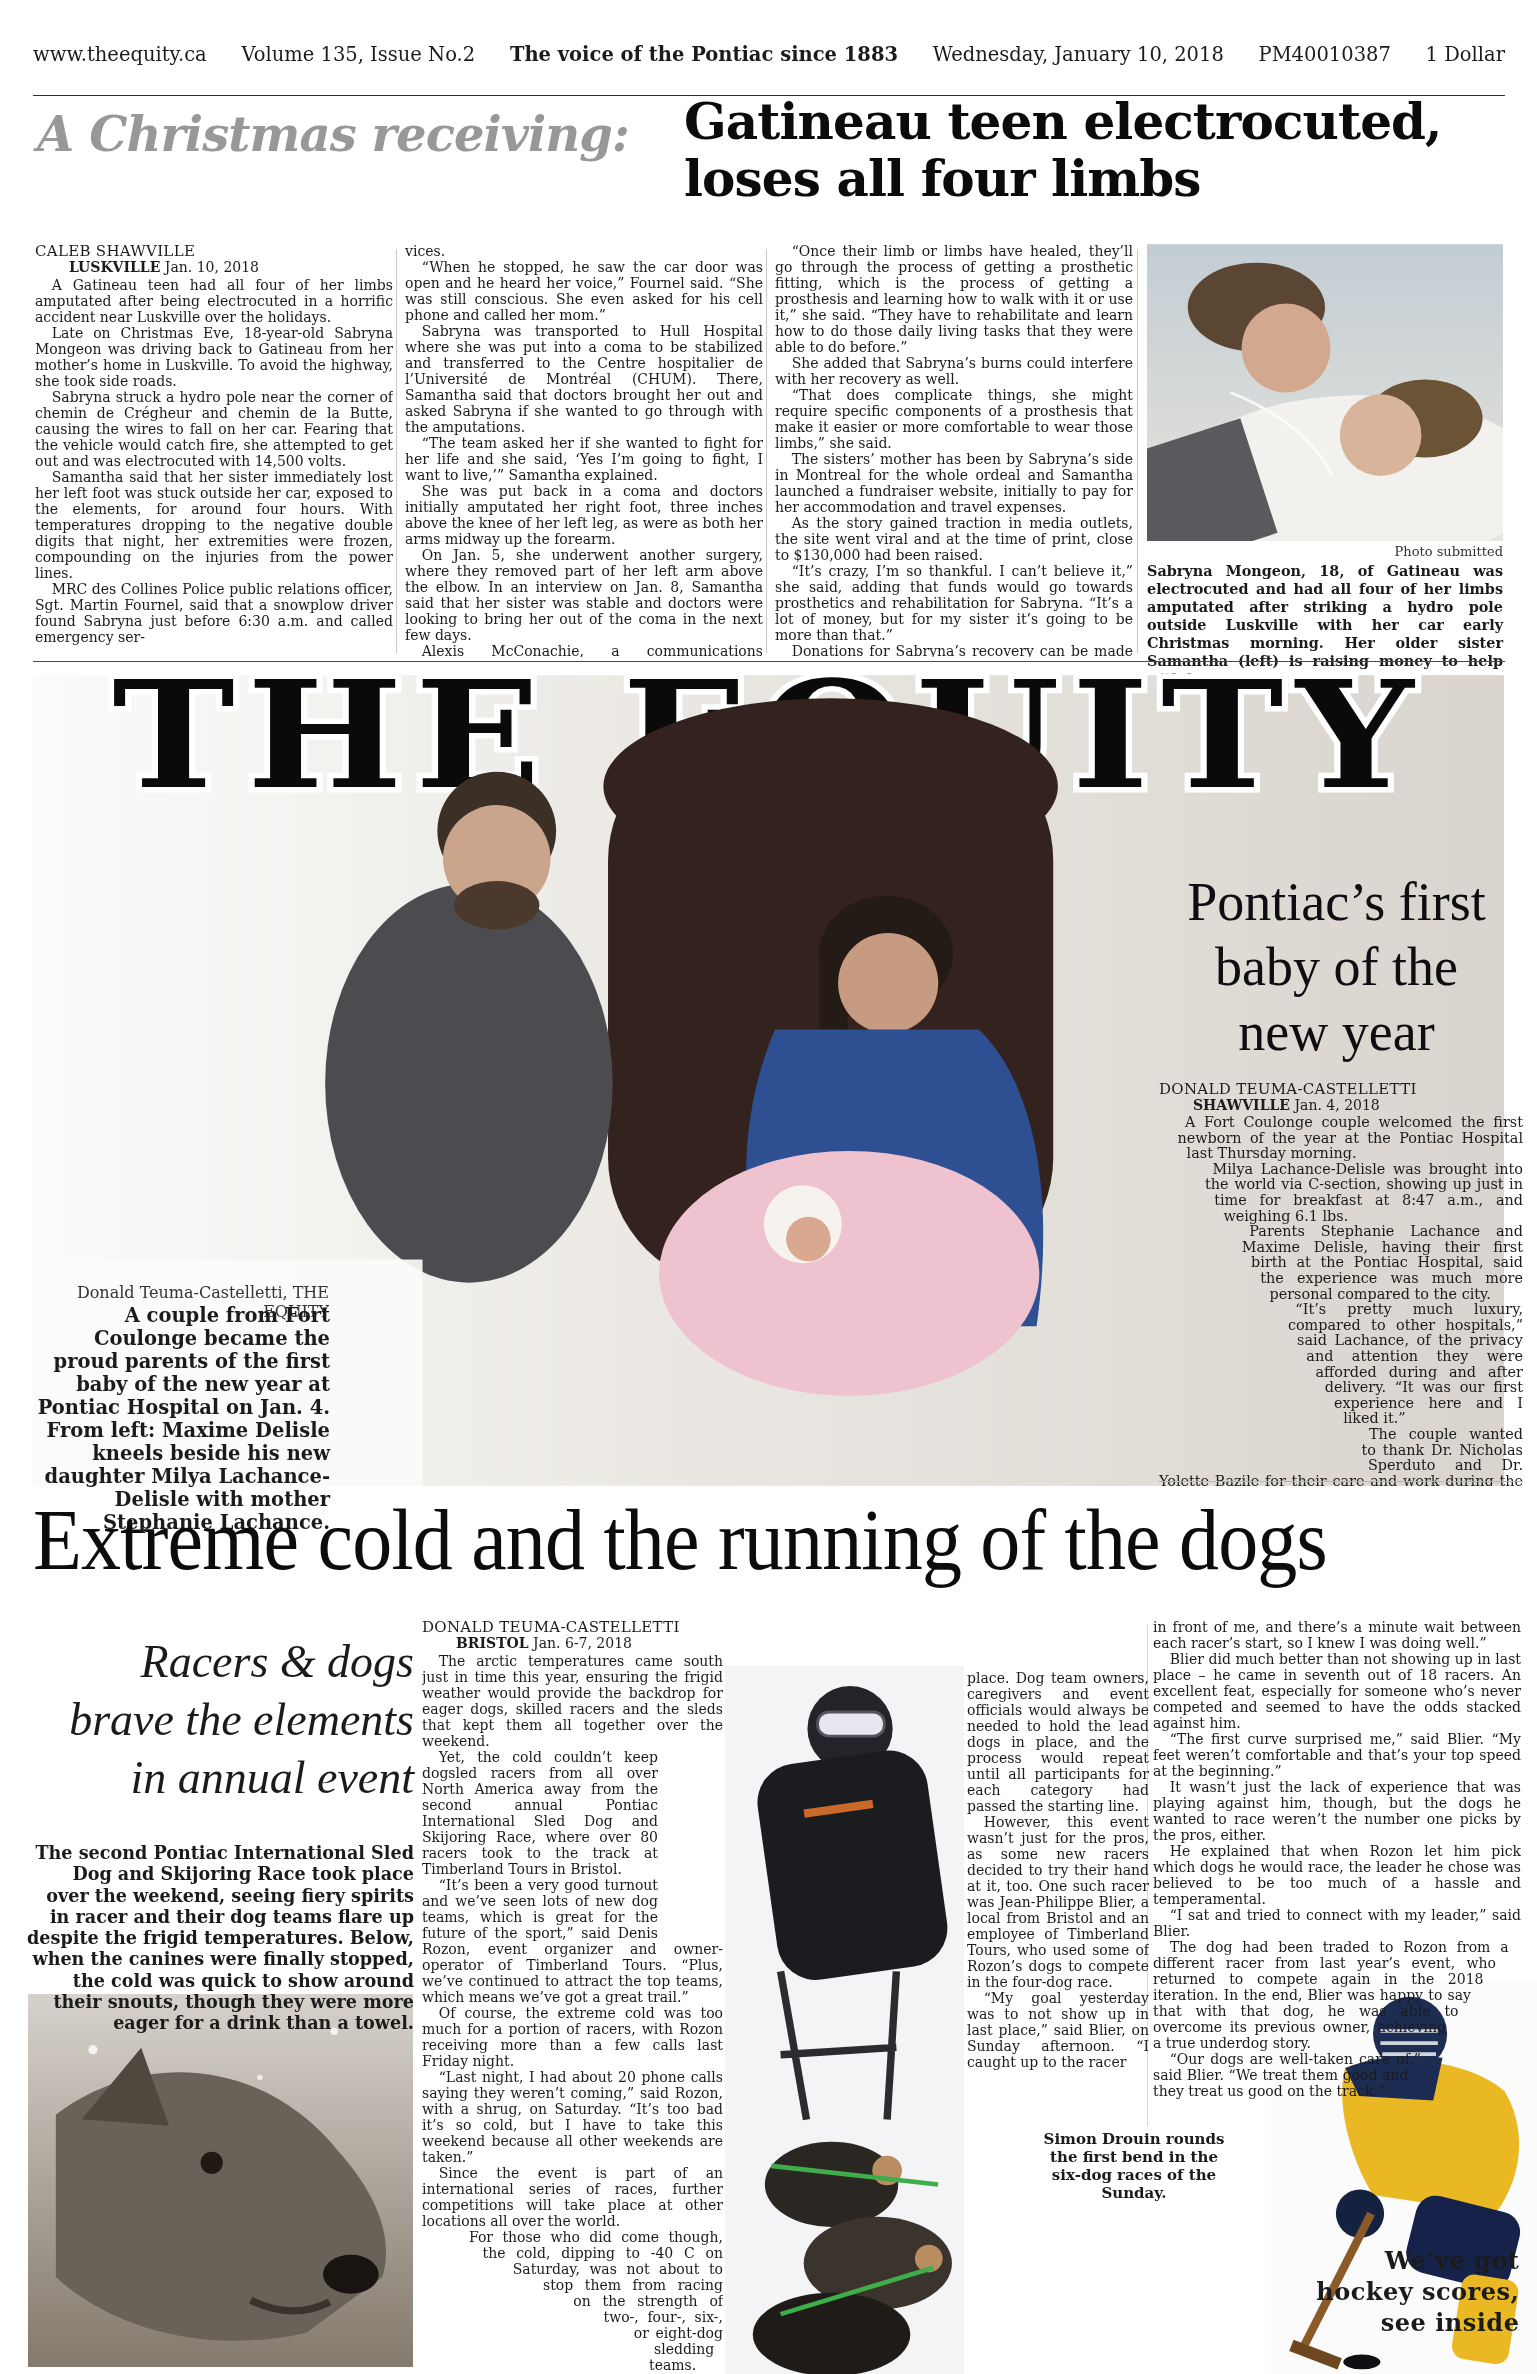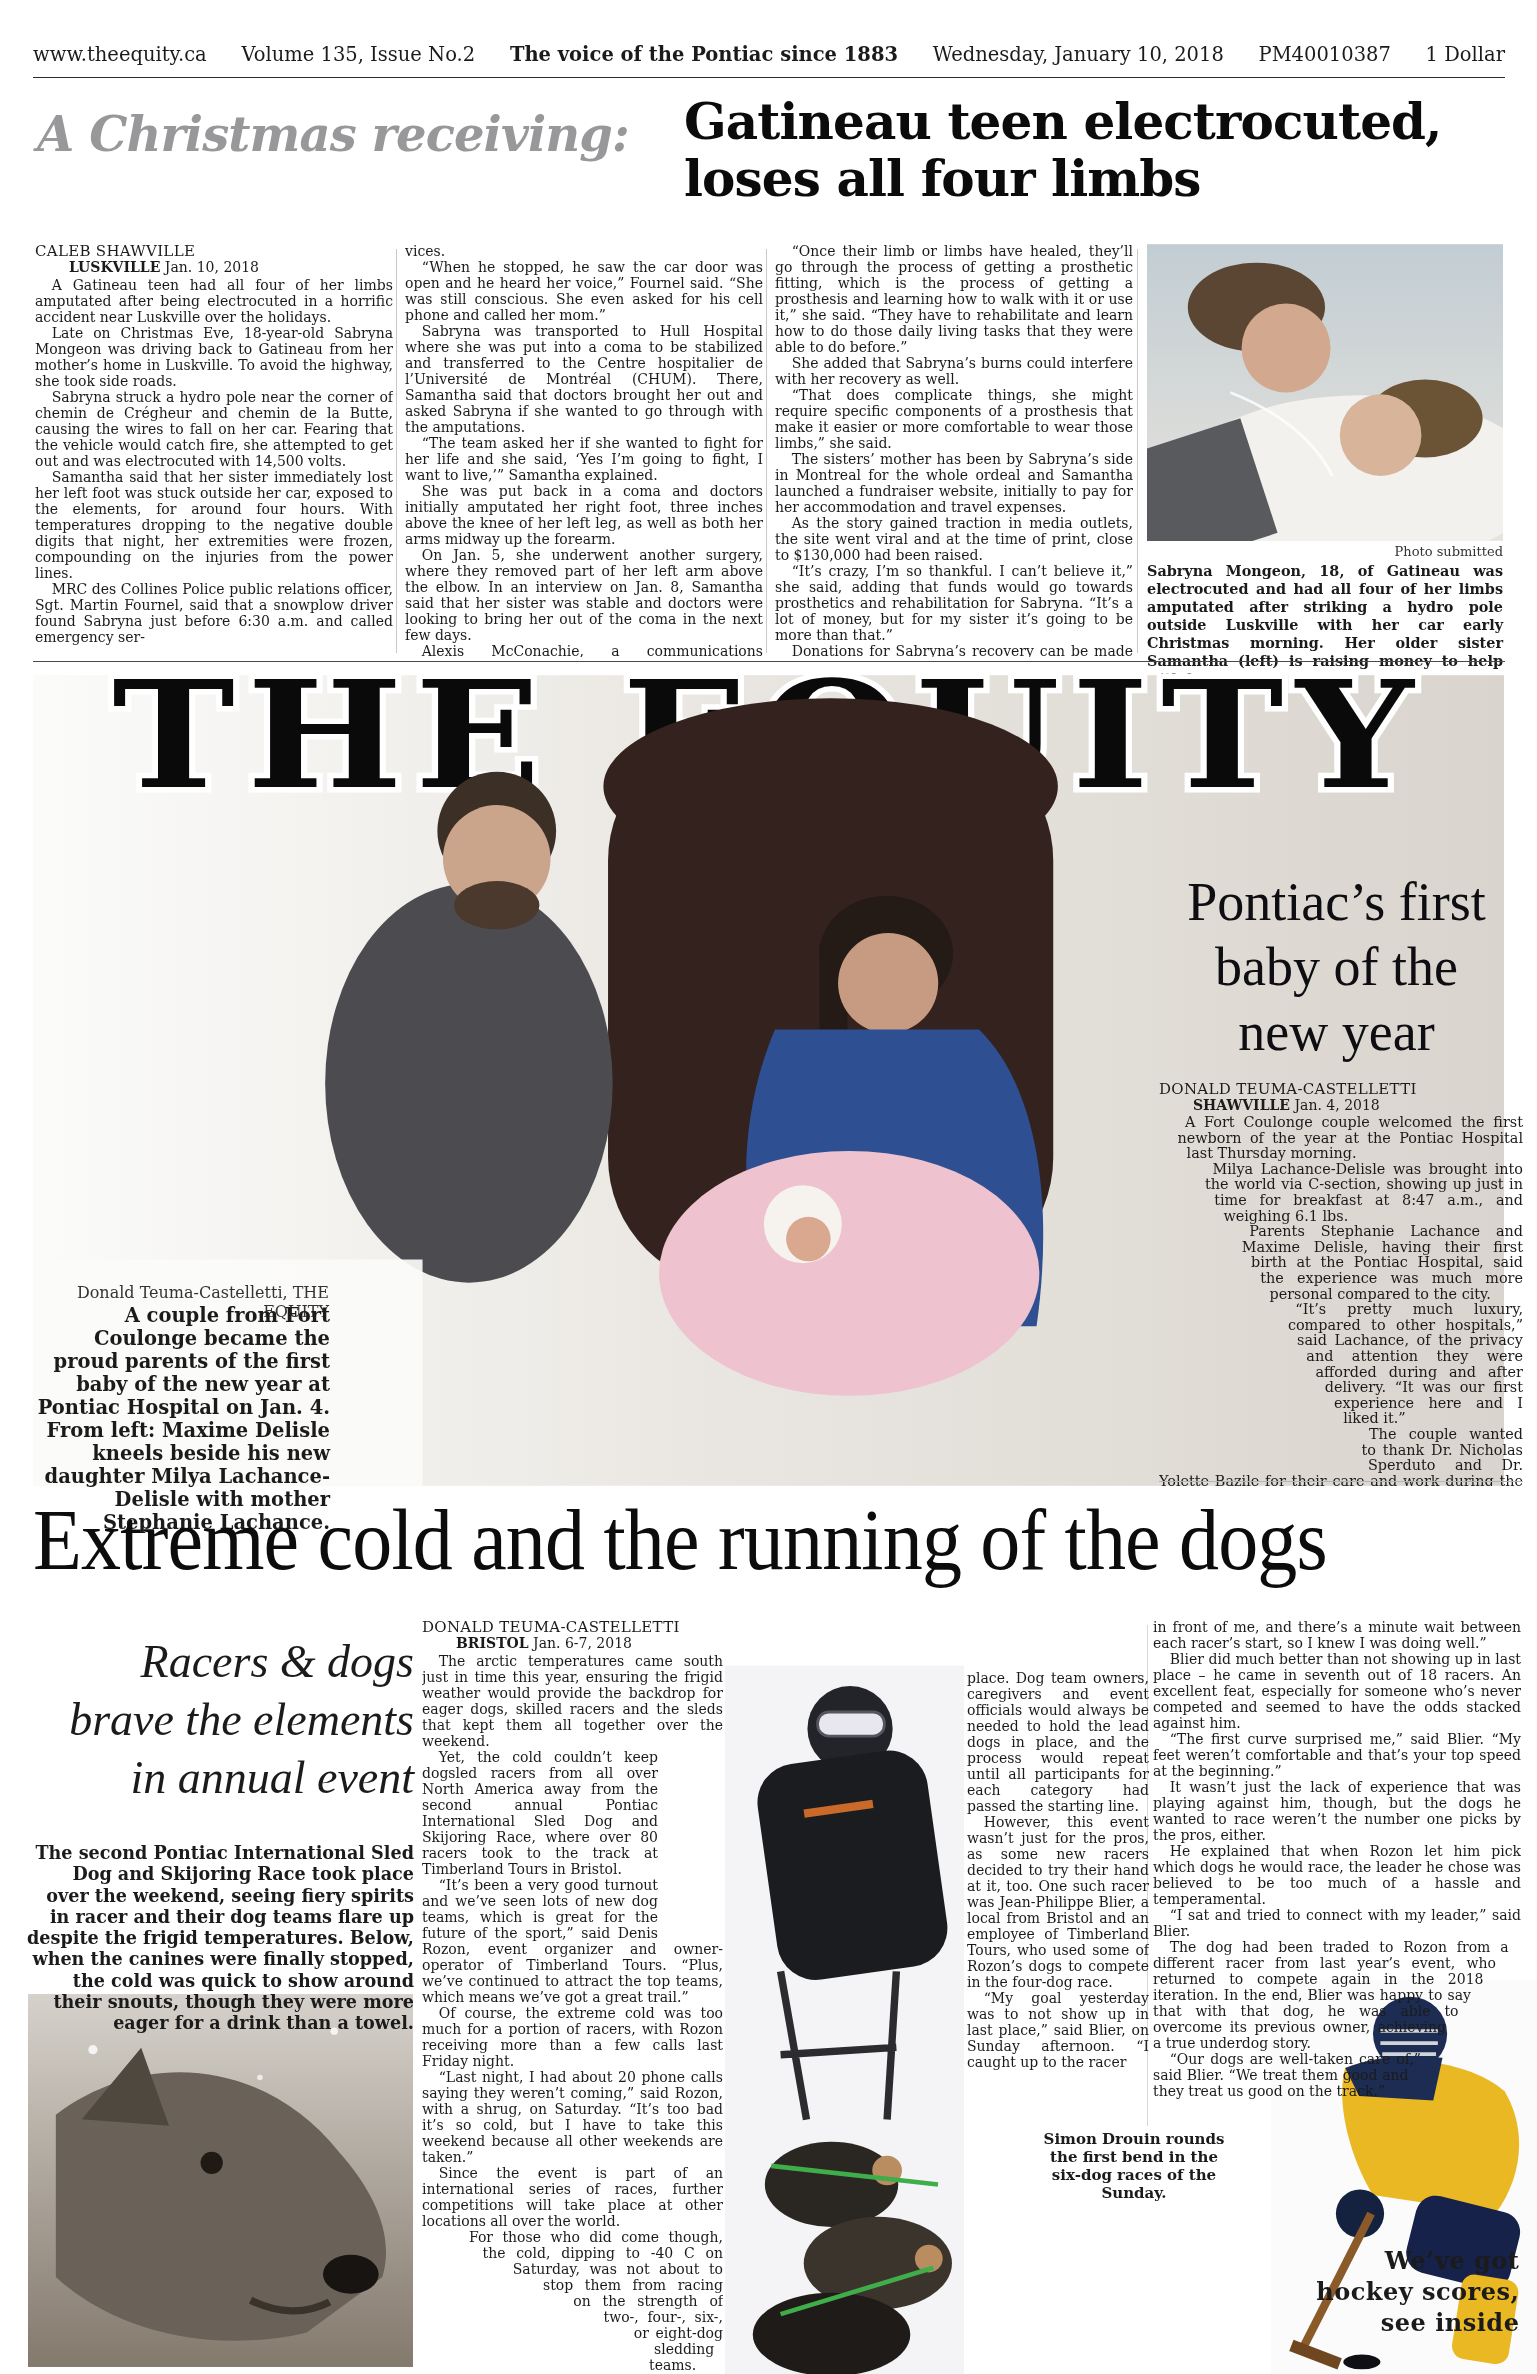--- a/index.html
+++ b/index.html
@@ -1,21 +1,21 @@
 <!DOCTYPE html>
 <html style="font-size:15px"><head>
 <meta charset="utf-8">
 <style>
   html,body{margin:0;padding:0;background:#8a8a8a;}
   .page{position:relative;width:1538px;height:2375px;margin:0 auto;background:#ffffff;
         font-family:"DejaVu Serif",serif;color:#1b1b1b;overflow:hidden;}
 
   
   .topbar{position:absolute;left:33px;right:33px;top:43px;display:flex;justify-content:space-between;
-          align-items:baseline;font-size:19.5px;padding-bottom:11px;border-bottom:1.9px solid #2b2b2b;}
+          align-items:baseline;font-size:19.5px;padding-bottom:29px;border-bottom:1.9px solid #2b2b2b;}
   .topbar .bold{font-weight:bold;}
 
   
   .kicker{position:absolute;left:37px;top:106px;font-size:48px;font-weight:bold;font-style:italic;
           color:#98989b;letter-spacing:-0.9px;}
   .headline1{position:absolute;left:684px;top:93px;width:835px;font-size:50px;font-weight:bold;
              line-height:57px;letter-spacing:-0.9px;color:#0b0b0b;}
   .story1col{position:absolute;top:243px;width:358px;height:414px;overflow:hidden;
              font-size:14px;line-height:16px;text-align:justify;}
   #s1c1{left:35px;} #s1c2{left:405px;} #s1c3{left:775px;}
@@ -107,21 +107,21 @@
     <p>Late on Christmas Eve, 18-year-old Sabryna Mongeon was driving back to Gatineau from her mother’s home in Luskville. To avoid the highway, she took side roads.</p>
     <p>Sabryna struck a hydro pole near the corner of chemin de Crégheur and chemin de la Butte, causing the wires to fall on her car. Fearing that the vehicle would catch fire, she attempted to get out and was electrocuted with 14,500 volts.</p>
     <p>Samantha said that her sister immediately lost her left foot was stuck outside her car, exposed to the elements, for around four hours. With temperatures dropping to the negative double digits that night, her extremities were frozen, compounding on the injuries from the power lines.</p>
     <p>MRC des Collines Police public relations officer, Sgt. Martin Fournel, said that a snowplow driver found Sabryna just before 6:30 a.m. and called emergency ser-</p>
   </div>
   <div class="story1col" id="s1c2">
     <p class="cont">vices.</p>
     <p>“When he stopped, he saw the car door was open and he heard her voice,” Fournel said. “She was still conscious. She even asked for his cell phone and called her mom.”</p>
     <p>Sabryna was transported to Hull Hospital where she was put into a coma to be stabilized and transferred to the Centre hospitalier de l’Université de Montréal (CHUM). There, Samantha said that doctors brought her out and asked Sabryna if she wanted to go through with the amputations.</p>
     <p>“The team asked her if she wanted to fight for her life and she said, ‘Yes I’m going to fight, I want to live,’” Samantha explained.</p>
-    <p>She was put back in a coma and doctors initially amputated her right foot, three inches above the knee of her left leg, as well as both her arms midway up the forearm.</p>
+    <p>She was put back in a coma and doctors initially amputated her right foot, three inches above the knee of her left leg, as were as both her arms midway up the forearm.</p>
     <p>On Jan. 5, she underwent another surgery, where they removed part of her left arm above the elbow. In an interview on Jan. 8, Samantha said that her sister was stable and doctors were looking to bring her out of the coma in the next few days.</p>
     <p>Alexis McConachie, a communications coordinator with the War Amps, said that even after they have recovered from surgery, amputees have a long and arduous road to return to everyday life.</p>
   </div>
   <div class="story1col" id="s1c3">
     <p>“Once their limb or limbs have healed, they’ll go through the process of getting a prosthetic fitting, which is the process of getting a prosthesis and learning how to walk with it or use it,” she said. “They have to rehabilitate and learn how to do those daily living tasks that they were able to do before.”</p>
     <p>She added that Sabryna’s burns could interfere with her recovery as well.</p>
     <p>“That does complicate things, she might require specific components of a prosthesis that make it easier or more comfortable to wear those limbs,” she said.</p>
     <p>The sisters’ mother has been by Sabryna’s side in Montreal for the whole ordeal and Samantha launched a fundraiser website, initially to pay for her accommodation and travel expenses.</p>
     <p>As the story gained traction in media outlets, the site went viral and at the time of print, close to $130,000 had been raised.</p>
     <p>“It’s crazy, I’m so thankful. I can’t believe it,” she said, adding that funds would go towards prosthetics and rehabilitation for Sabryna. “It’s a lot of money, but for my sister it’s going to be more than that.”</p>

